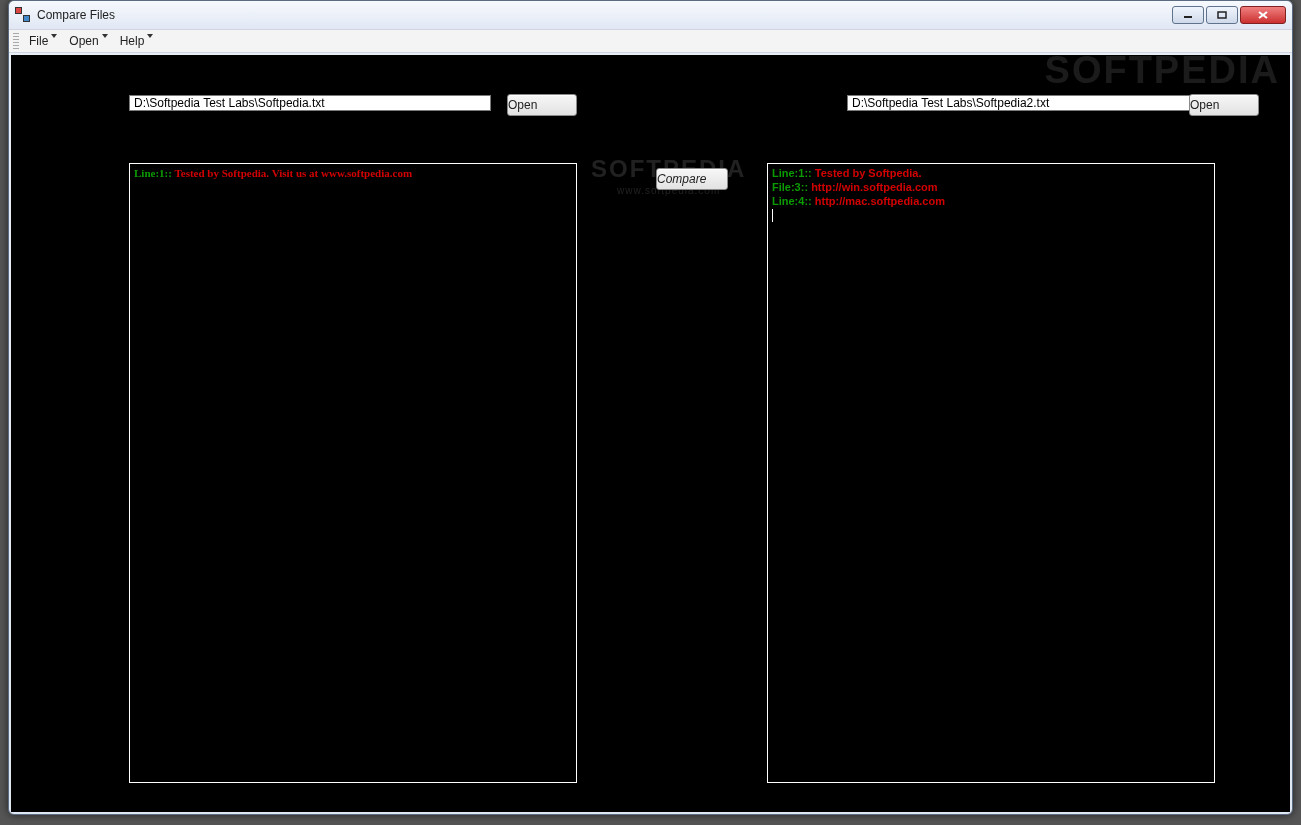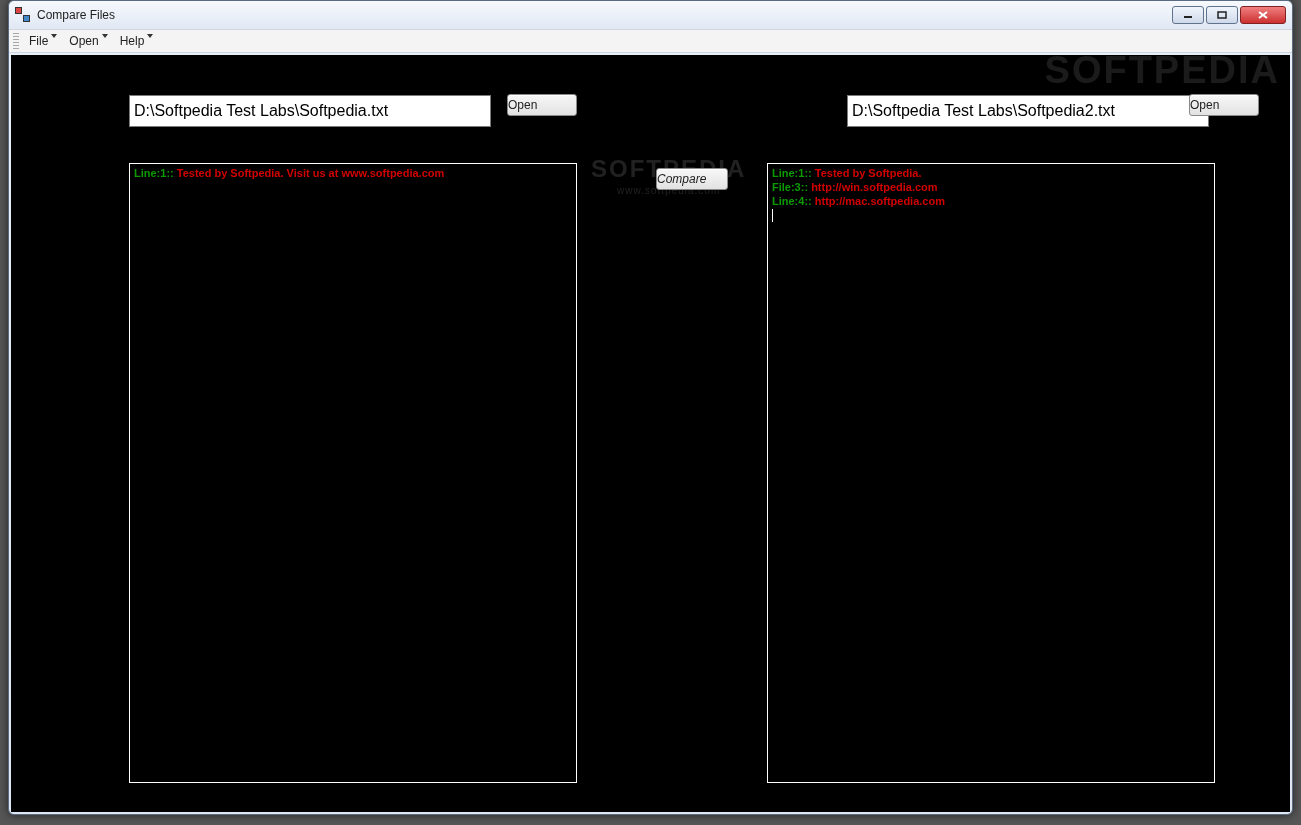--- a/index.html
+++ b/index.html
@@ -46,22 +46,22 @@
   .client {
     flex:1; margin:2px; background:#000; position:relative; overflow:hidden;
   }
 
   .watermark-big {
     position:absolute; right:10px; top:-6px; font-size:38px; font-weight:bold; letter-spacing:2px;
     color:rgba(180,180,180,.15); font-family: Arial, sans-serif; pointer-events:none;
   }
 
   .path-input {
-    position:absolute; height:32px; background:#fff; border:1px solid #7a7a7a; padding:2px 4px;
-    font-size:16px; color:#000;
+    position:absolute; height:16px; background:#fff; border:1px solid #7a7a7a; padding:2px 4px;
+    font-size:12px; color:#000;
   }
   .btn {
     position:absolute; height:22px; background: linear-gradient(#f7f7f7,#e2e2e2);
     border:1px solid #8a8a8a; border-radius:3px; font-size:12px; color:#222;
     display:flex; align-items:center; justify-content:flex-start; cursor:default;
     box-shadow: inset 0 1px 0 #fff;
   }
 
   .left-path  { left:118px; top:40px; width:362px; }
   .left-open  { left:496px; top:39px; width:70px; }
@@ -75,21 +75,21 @@
     color:rgba(150,150,150,.22); font-family: Arial, sans-serif;
   }
   .center-wm .big { font-size:24px; font-weight:bold; letter-spacing:2px; white-space:nowrap; }
   .center-wm .small{ font-size:10px; letter-spacing:1px; margin-top:2px; }
 
   .diff-pane {
     position:absolute; border:1px solid #fff; background:#000;
     font-family: Verdana, Tahoma, sans-serif; font-size:11px; font-weight:bold;
     padding:2px 4px; line-height:14px; overflow:hidden;
   }
-  .left-pane  { left:118px; top:108px; width:448px; height:620px; }
+  .left-pane  { left:118px; top:108px; width:448px; height:620px;font-family:Liberation Serif, serif; }
   .right-pane { left:756px; top:108px; width:448px; height:620px; }
 
   .line { white-space:nowrap; }
   .ln-prefix { color:#0b9b00; }
   .ln-text   { color:#d30000; }
   .caret-bar {
     width:1px; height:13px; background:#fff; display:inline-block; vertical-align:bottom;
   }
 </style>
 </head>

